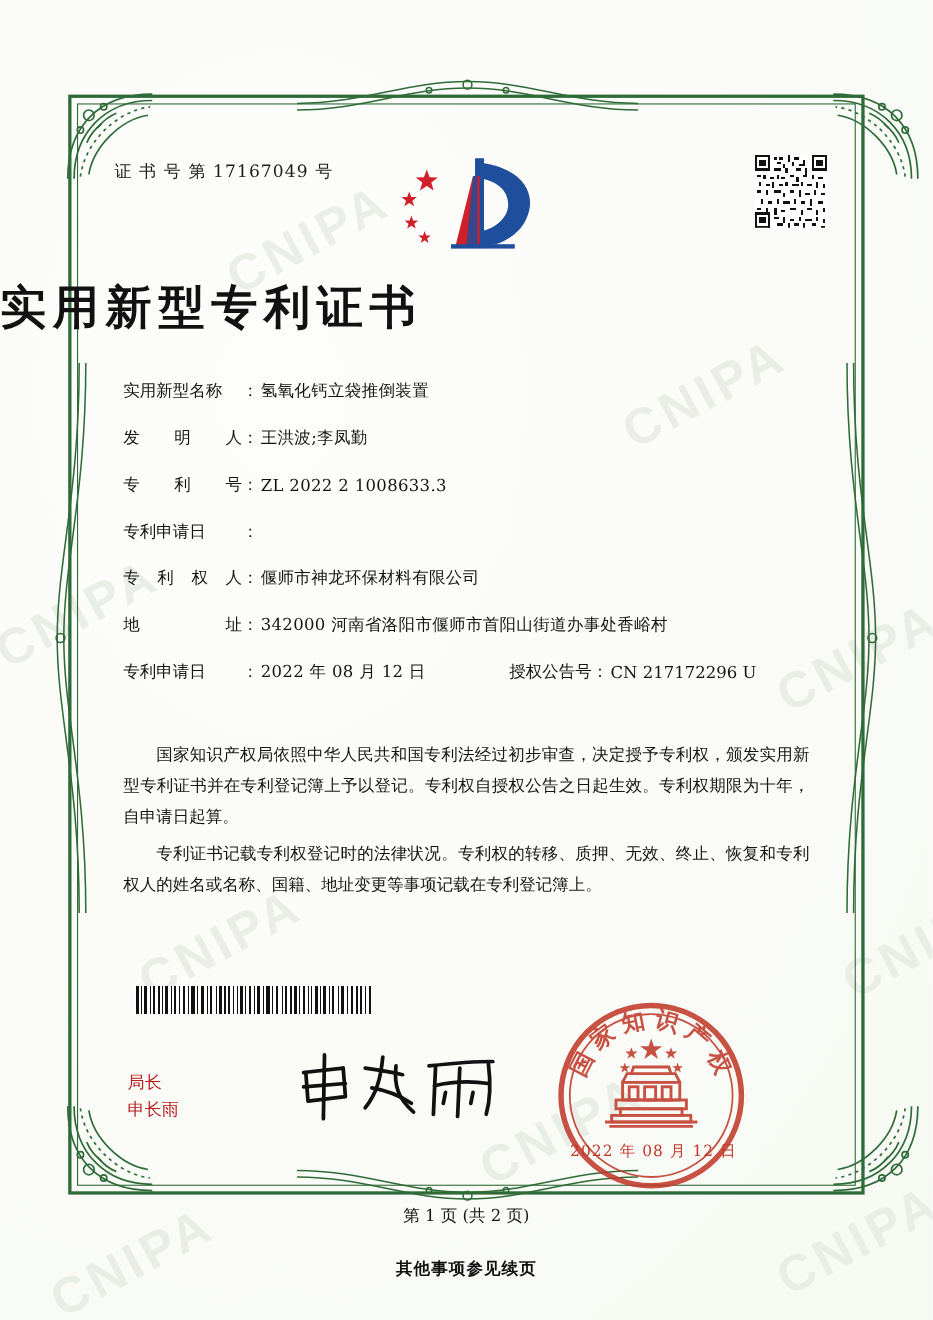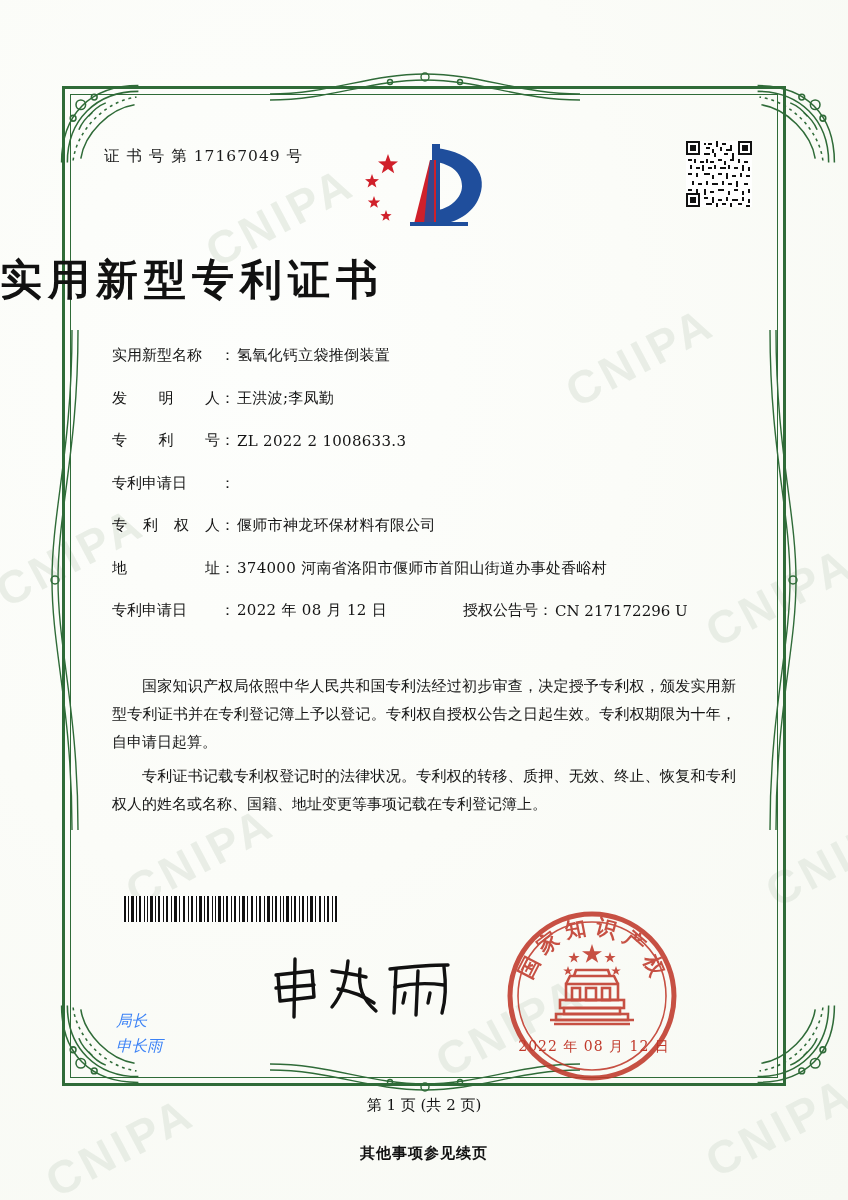--- a/index.html
+++ b/index.html
@@ -184,26 +184,25 @@
     left: 122px;
     top: 896px;
     width: 216px;
     height: 26px;
   }
 
   
   .sig-label {
     position: absolute;
     left: 116px;
-    top: 1009px;
+    top: 972px;
     font-size: 15.5px;
     line-height: 25px;
-    color: #3b82f6;
+    color: #b91c1c;
     font-family: "DejaVu Serif", "Liberation Serif", serif;
-    font-style: italic;
   }
   .sig-hand {
     position: absolute;
     left: 262px;
     top: 955px;
     width: 200px;
     height: 70px;
     color: #111;
   }
 
@@ -516,21 +515,21 @@
         </div>
         <span class="field-colon">：</span>
         <span class="field-value">偃师市神龙环保材料有限公司</span>
       </div>
       <div class="field-row">
         <div class="field-label spread">
           <span>地</span>
           <span>址</span>
         </div>
         <span class="field-colon">：</span>
-        <span class="field-value">374000 河南省洛阳市偃师市首阳山街道办事处香峪村</span>
+        <span class="field-value">342000 河南省洛阳市偃师市首阳山街道办事处香峪村</span>
       </div>
       <div class="field-row dual">
         <div class="field-label">专利申请日</div>
         <span class="field-colon">：</span>
         <span class="field-value">2022 年 08 月 12 日</span>
         <span class="secondary-label">授权公告号</span>
         <span class="field-colon">：</span>
         <span>CN 217172296 U</span>
       </div>
     </div>

